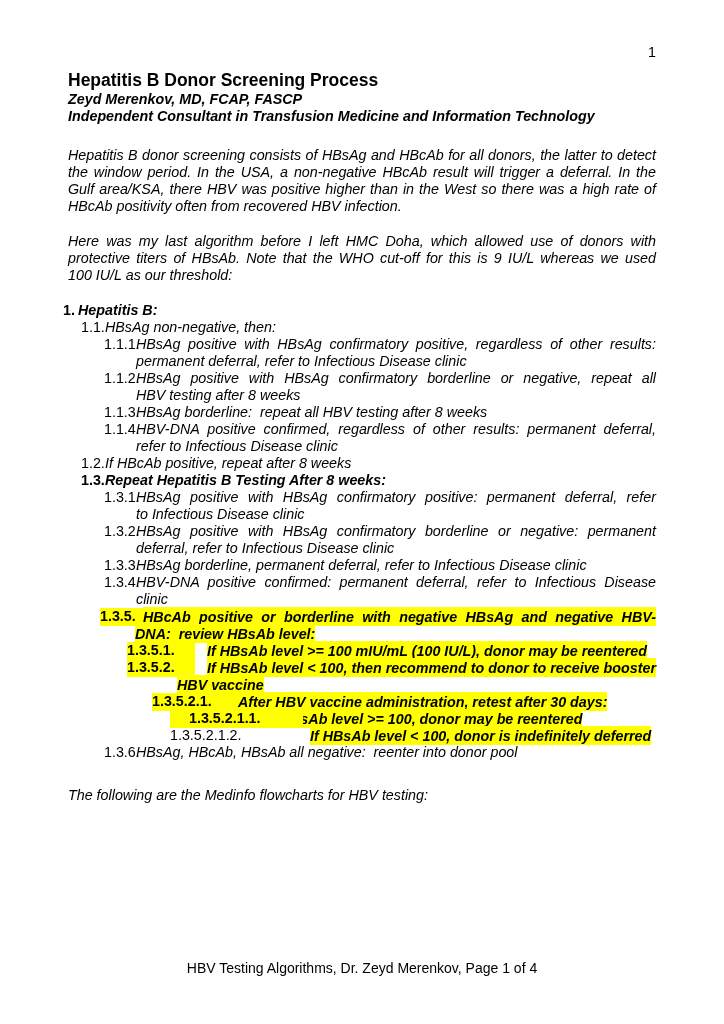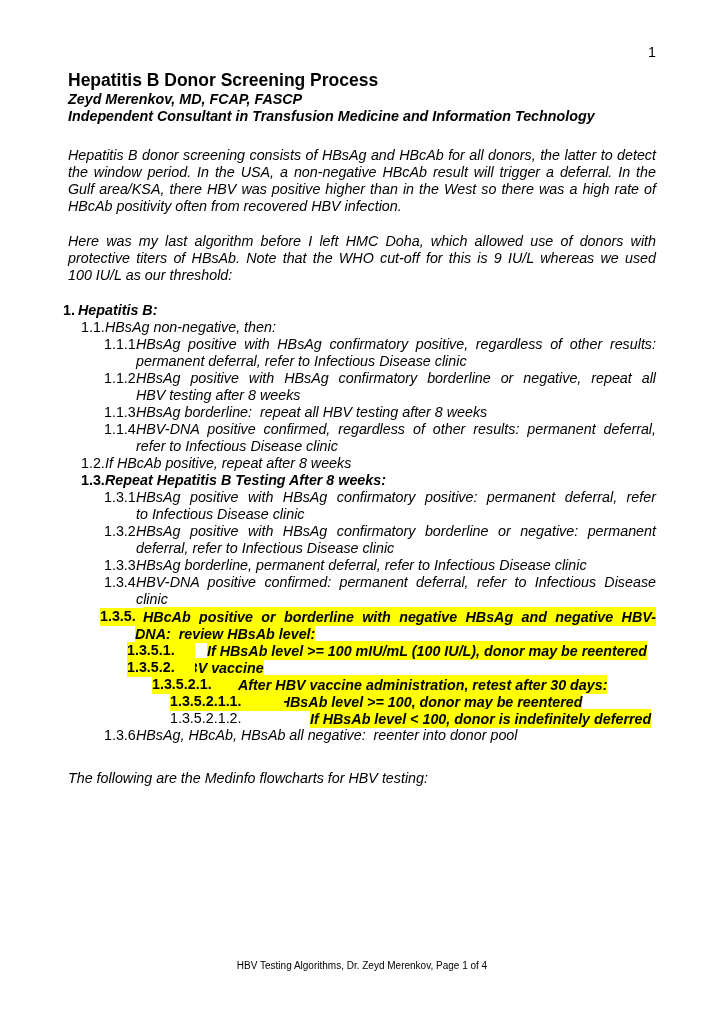--- a/index.html
+++ b/index.html
@@ -14,38 +14,38 @@
   }
   .pageno{position:absolute;top:44px;right:0;font-size:14.3px;}
   .title{margin-top:70px;font-size:17.5px;line-height:21px;font-weight:bold;}
   .subtitle{font-weight:bold;}
   .para.intro{margin-top:22px;}
   .para.note{margin-top:18px;}
   .list{margin-top:18px;}
   .closing{margin-top:26px;}
   .footer{
     position:absolute;left:0;top:960px;width:724px;
-    text-align:center;font-size:10px;
+    text-align:center;font-size:14px;
   }
   .ln{min-height:17px;font-style:italic;}
   .j{text-align:justify;text-align-last:justify;}
   .p{white-space:pre;}
   .b{font-weight:bold;}
   .hl{background:var(--hl,#ffff00);padding-top:1.5px;padding-bottom:2px;}
   .li{position:relative;}
   .num{position:absolute;top:0;height:17px;line-height:17px;white-space:pre;}
   .num.hl{padding:0;height:18px;}
   
   .l1{margin-left:10px;}  .l1>.num{left:-15px;}
   .l2{margin-left:37px;}  .l2>.num{left:-24px;}
   .l3{margin-left:68px;}  .l3>.num{left:-32px;}
   .l3h{margin-left:67px;} .l3h>.num{left:-35px;width:43px;} .l3h .ind{text-indent:8px;}
   .l4{margin-left:109px;} .l4>.num{left:-50px;width:68px;}  .l4 .ind{text-indent:30px;}
   .l5{margin-left:170px;} .l5>.num{left:-86px;width:86px;}
-  .l6a{margin-left:199px;}.l6a>.num{left:-97px;width:114px;}
+  .l6a{margin-left:199px;}.l6a>.num{left:-97px;width:114px;padding-left:19px;}
   .l6b{margin-left:242px;}.l6b>.num{left:-140px;}
 </style>
 </head>
 <body>
 
 <div class="content">
 
   <div class="pageno">1</div>
 
   <div class="title">Hepatitis B Donor Screening Process</div>
@@ -139,20 +139,21 @@
       <div class="ln p"><span class="b hl">DNA:  review HBsAb level:</span></div>
     </div>
 
     <div class="li l4">
       <span class="num b hl">1.3.5.1.</span>
       <div class="ln p ind"><span class="b hl">If HBsAb level &gt;= 100 mIU/mL (100 IU/L), donor may be reentered</span></div>
     </div>
 
     <div class="li l4">
       <span class="num b hl">1.3.5.2.</span>
+      <div class="ln j ind"><span class="b hl">If HBsAb level &lt; 100, then recommend to donor to receive booster</span></div>
       <div class="ln p"><span class="b hl">HBV vaccine</span></div>
     </div>
 
     <div class="li l5">
       <span class="num b hl">1.3.5.2.1.</span>
       <div class="ln p"><span class="b hl">After HBV vaccine administration, retest after 30 days:</span></div>
     </div>
 
     <div class="li l6a">
       <span class="num b hl">1.3.5.2.1.1.</span>

